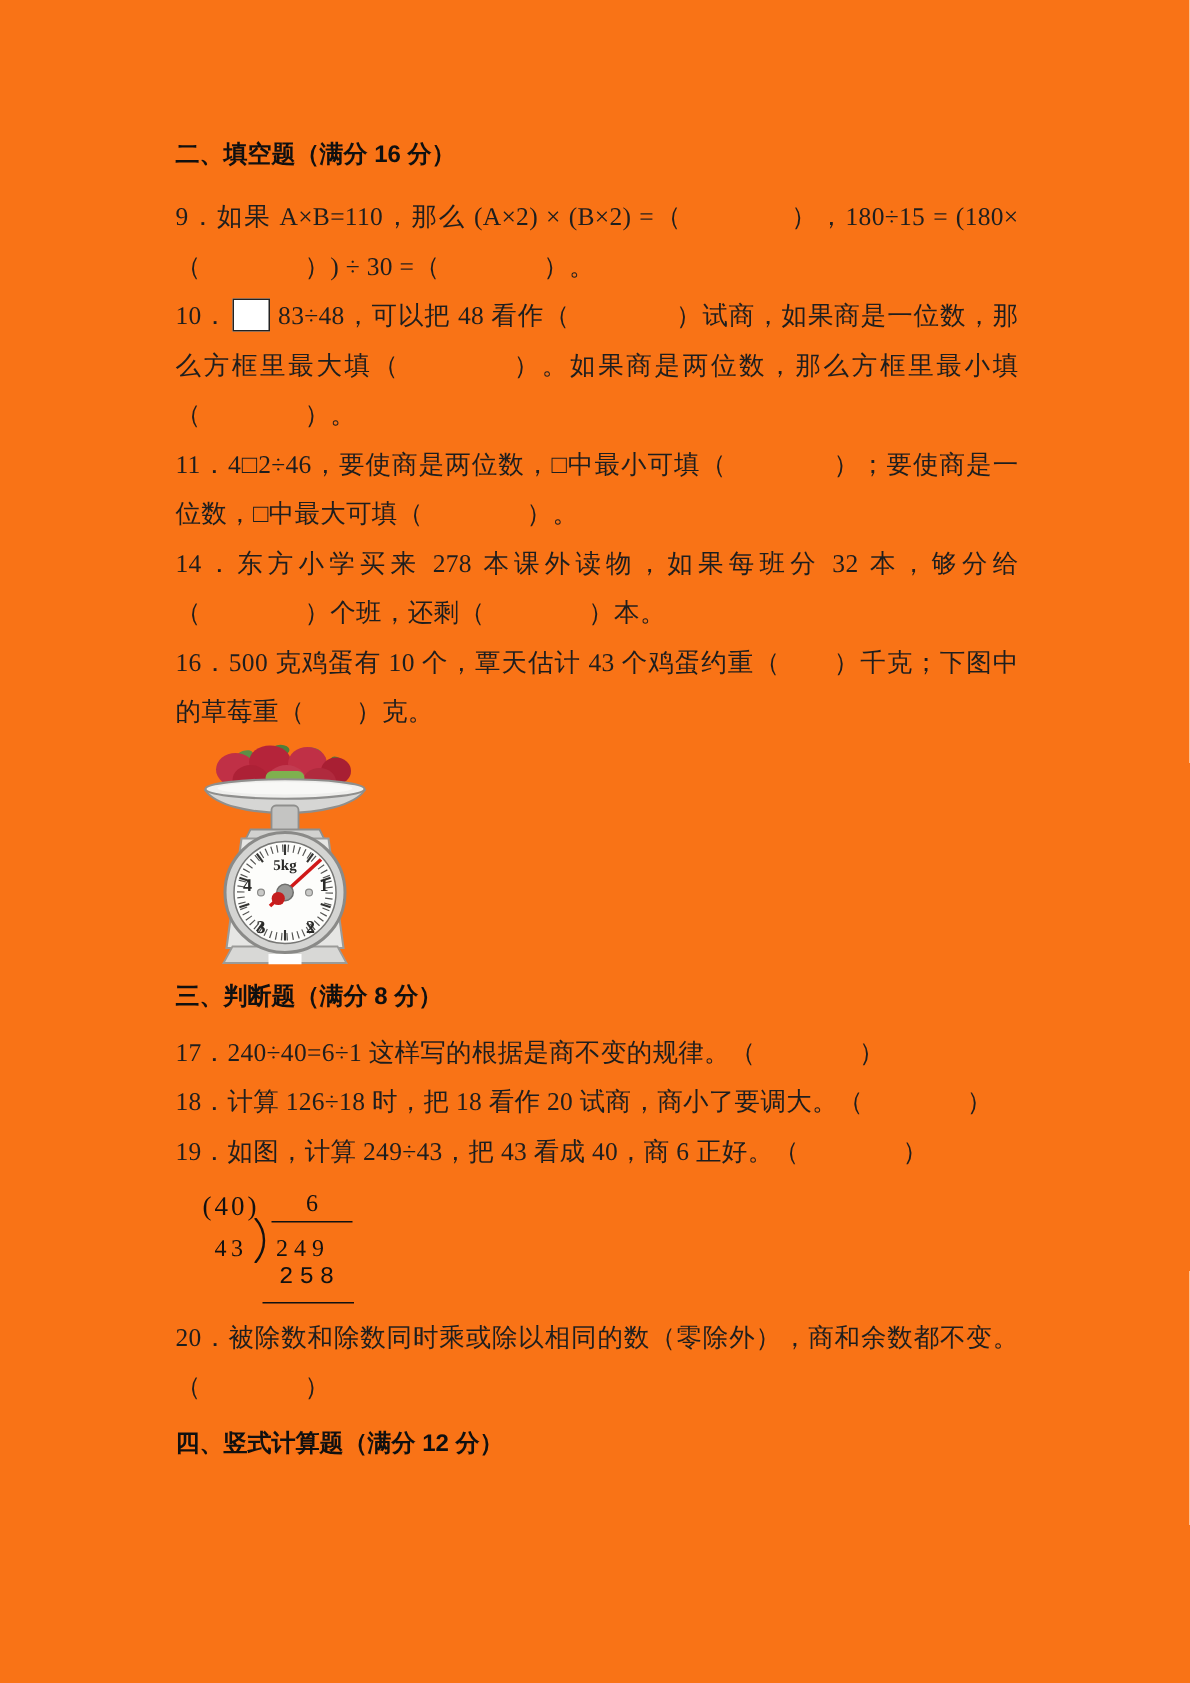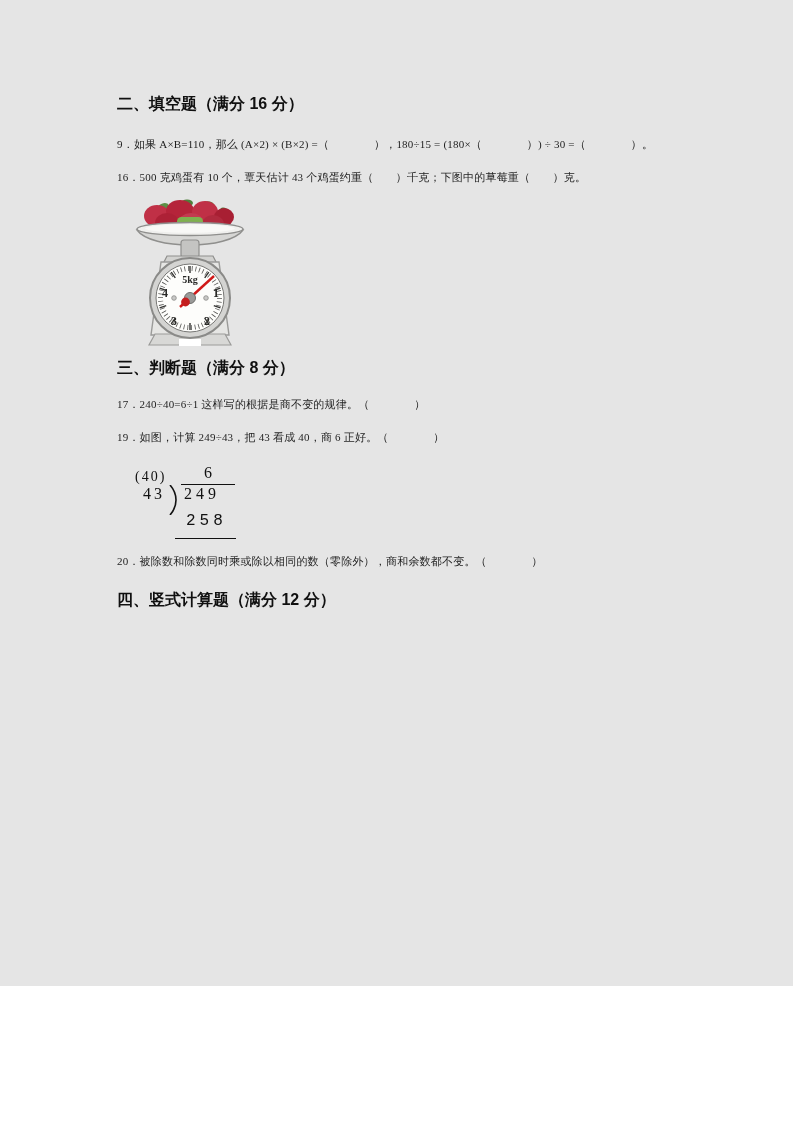--- a/index.html
+++ b/index.html
@@ -1,68 +1,71 @@
 <!DOCTYPE html>
 <html><head>
 <meta charset="utf-8">
 <style>
   html,body { margin:0; padding:0; background:#ffffff; }
   .page {
     position:relative;
-    width:793px; height:986px;
+    width:793px; height:1122px;
     margin:0 auto;
-    background:#e5e5e5;
+    background:#f97316;
     box-sizing:border-box;
     padding:90px 114px 0 117px;
     font-family:"Liberation Serif","DejaVu Serif",serif;
     color:#1e1e1e;
     overflow:hidden;
   }
   .sec-title {
     font-family:"Liberation Sans","DejaVu Sans",sans-serif;
     font-size:16px; font-weight:700; color:#101010;
     margin:0 0 10px 0; line-height:28px;
   }
   .sec-title.mid { margin:8px 0 6px 0; }
   .q {
-    margin:0; font-size:11px; line-height:33px;
+    margin:0; font-size:17px; line-height:33px;
     text-align:justify; letter-spacing:0.2px;
   }
   .blank-box {
     display:inline-block; width:23px; height:20px;
     border:1.4px solid #222; vertical-align:-5px;
     margin:0 5px 0 3px; background:#fff;
   }
   .figure { margin:4px 0 8px 0; height:148px; }
   
   .longdiv {
     margin:6px 0 6px 18px; font-size:16px; color:#111;
     width:max-content;
   }
   .ld-r1 { display:flex; align-items:flex-end; height:25px; }
-  .ld-trial { width:42px; font-size:14px; letter-spacing:2px; }
+  .ld-trial { width:42px; font-size:18px; letter-spacing:2px; }
   .ld-qbox { margin-left:4px; width:54px; border-bottom:1.7px solid #111;
              text-align:center; padding-bottom:2px; }
-  .ld-r2 { display:flex; align-items:flex-start; height:27px; }
+  .ld-r2 { display:flex; align-items:flex-end; height:27px; }
   .ld-divisor { width:30px; text-align:right; letter-spacing:3px; }
   .ld-bracket { width:14px; text-align:center; margin-left:2px; height:30px; }
   .ld-dividend { letter-spacing:4px; margin-left:3px; }
   .ld-r3 { display:flex; height:27px;font-family:Liberation Mono, monospace; }
   .ld-sp { width:40px; }
   .ld-product { letter-spacing:4px; border-bottom:1.7px solid #111;
                 padding:0 9px 2px 11px; }
 </style>
 </head>
 <body>
 
 <div class="page">
 
   <h2 class="sec-title">二、填空题（满分 16 分）</h2>
 
   <p class="q">9．如果 A×B=110，那么 (A×2) × (B×2) =（　　　　），180÷15 = (180×（　　　　）) ÷ 30 =（　　　　）。</p>
+  <p class="q"><span>10．</span><span class="blank-box"></span><span>83÷48，可以把 48 看作（　　　　）试商，如果商是一位数，那么方框里最大填（　　　　）。如果商是两位数，那么方框里最小填（　　　　）。</span></p>
+  <p class="q">11．4□2÷46，要使商是两位数，□中最小可填（　　　　）；要使商是一位数，□中最大可填（　　　　）。</p>
+  <p class="q">14．东方小学买来 278 本课外读物，如果每班分 32 本，够分给（　　　　）个班，还剩（　　　　）本。</p>
   <p class="q">16．500 克鸡蛋有 10 个，覃天估计 43 个鸡蛋约重（　　）千克；下图中的草莓重（　　）克。</p>
 
   <div class="figure">
     <svg width="150" height="148" viewBox="0 0 150 148">
 
       <g>
         <path d="M20,32 C34,52 112,52 126,32 Z" fill="#d6d6d4" stroke="#8f8f8d" stroke-width="1.4"></path>
       </g>
 
       <g>
@@ -118,20 +121,21 @@
         <circle cx="68.5" cy="104" r="4.4" fill="#c41e1e"></circle>
         <circle cx="57" cy="100" r="2.3" fill="#c9c9c7" stroke="#8a8a88" stroke-width="0.8"></circle>
         <circle cx="89" cy="100" r="2.3" fill="#c9c9c7" stroke="#8a8a88" stroke-width="0.8"></circle>
       </g>
     </svg>
   </div>
 
   <h2 class="sec-title mid">三、判断题（满分 8 分）</h2>
 
   <p class="q">17．240÷40=6÷1 这样写的根据是商不变的规律。（　　　　）</p>
+  <p class="q">18．计算 126÷18 时，把 18 看作 20 试商，商小了要调大。（　　　　）</p>
   <p class="q">19．如图，计算 249÷43，把 43 看成 40，商 6 正好。（　　　　）</p>
 
   <div class="longdiv">
     <div class="ld-r1">
       <span class="ld-trial">(40)</span>
       <span class="ld-qbox">6</span>
     </div>
     <div class="ld-r2">
       <span class="ld-divisor">43</span>
       <span class="ld-bracket">

